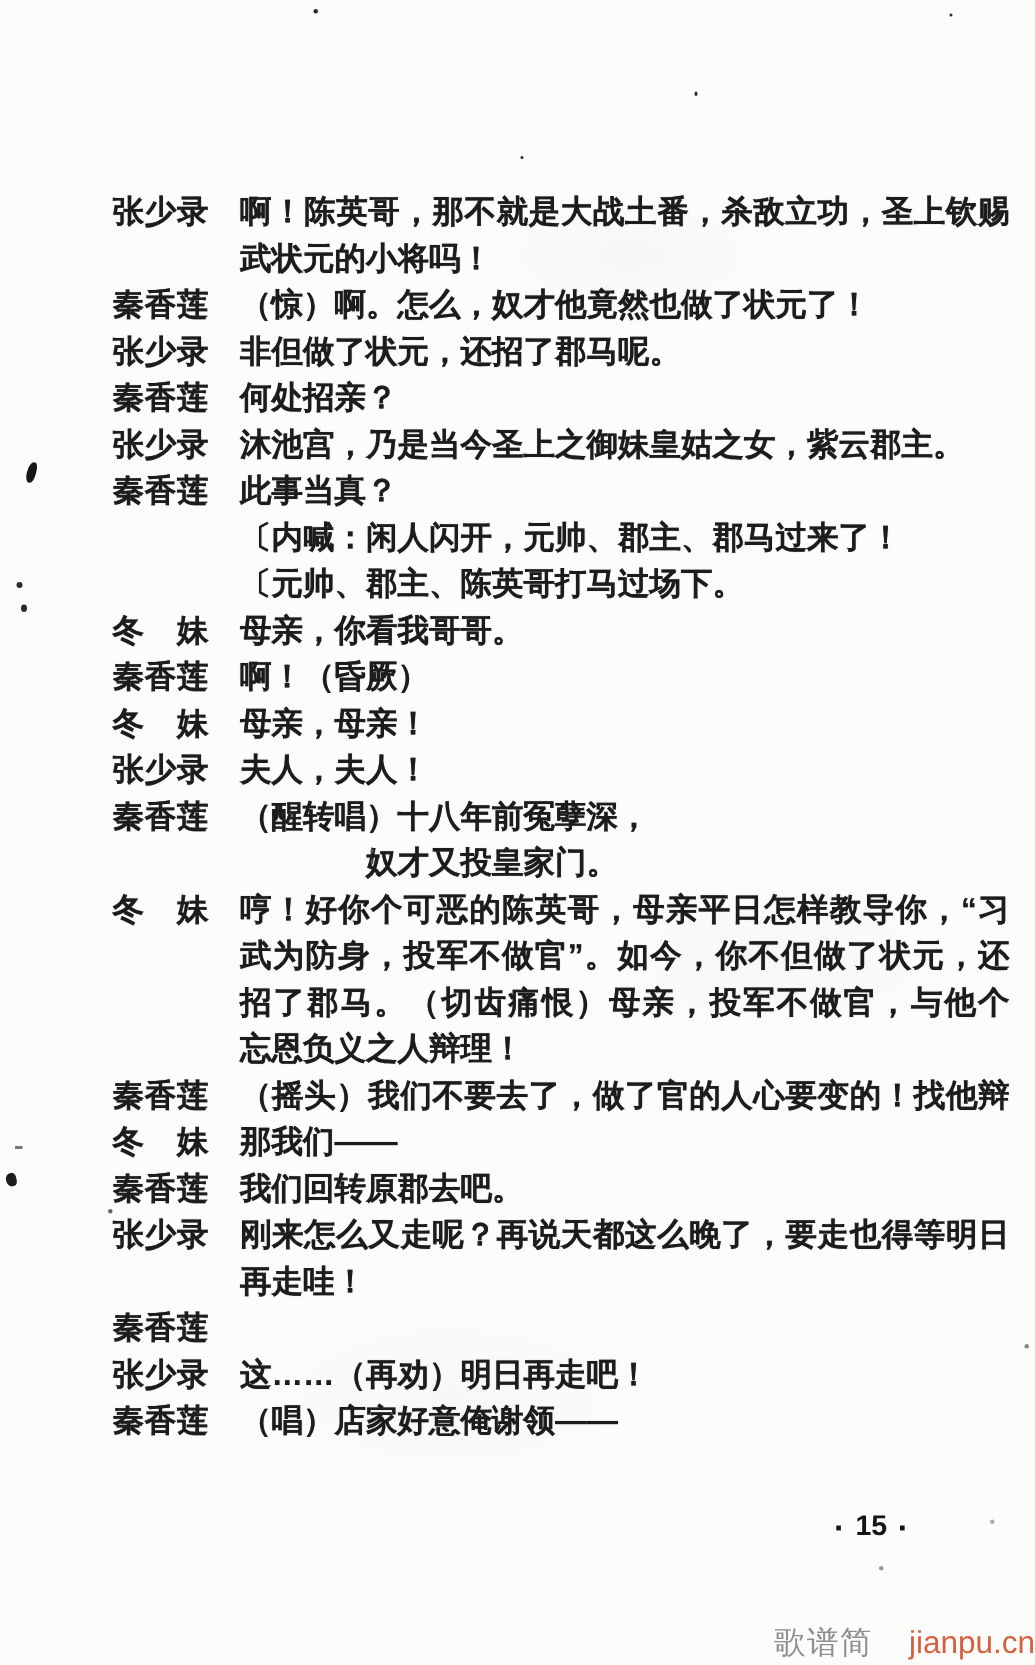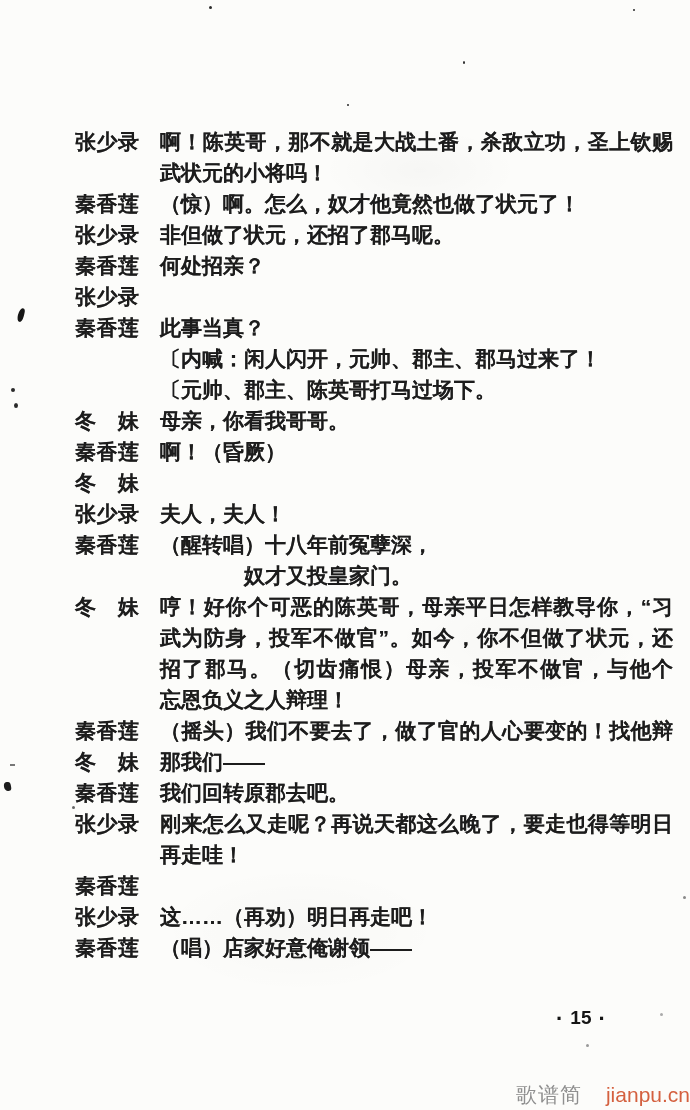--- a/index.html
+++ b/index.html
@@ -122,20 +122,21 @@
       <div class="line">
         <span class="speaker">张少录</span>
         <span class="text">非但做了状元，还招了郡马呢。</span>
       </div>
       <div class="line">
         <span class="speaker">秦香莲</span>
         <span class="text">何处招亲？</span>
       </div>
       <div class="line">
         <span class="speaker">张少录</span>
+        <span class="text">沐池宫，乃是当今圣上之御妹皇姑之女，紫云郡主。</span>
       </div>
       <div class="line">
         <span class="speaker">秦香莲</span>
         <span class="text">此事当真？</span>
       </div>
       <div class="line">
         <span class="speaker"></span>
         <span class="text">〔内喊：闲人闪开，元帅、郡主、郡马过来了！</span>
       </div>
       <div class="line">
@@ -145,20 +146,21 @@
       <div class="line">
         <span class="speaker">冬　妹</span>
         <span class="text">母亲，你看我哥哥。</span>
       </div>
       <div class="line">
         <span class="speaker">秦香莲</span>
         <span class="text">啊！（昏厥）</span>
       </div>
       <div class="line">
         <span class="speaker">冬　妹</span>
+        <span class="text">母亲，母亲！</span>
       </div>
       <div class="line">
         <span class="speaker">张少录</span>
         <span class="text">夫人，夫人！</span>
       </div>
       <div class="line">
         <span class="speaker">秦香莲</span>
         <span class="text">（醒转唱）十八年前冤孽深，</span>
       </div>
       <div class="line indent">

